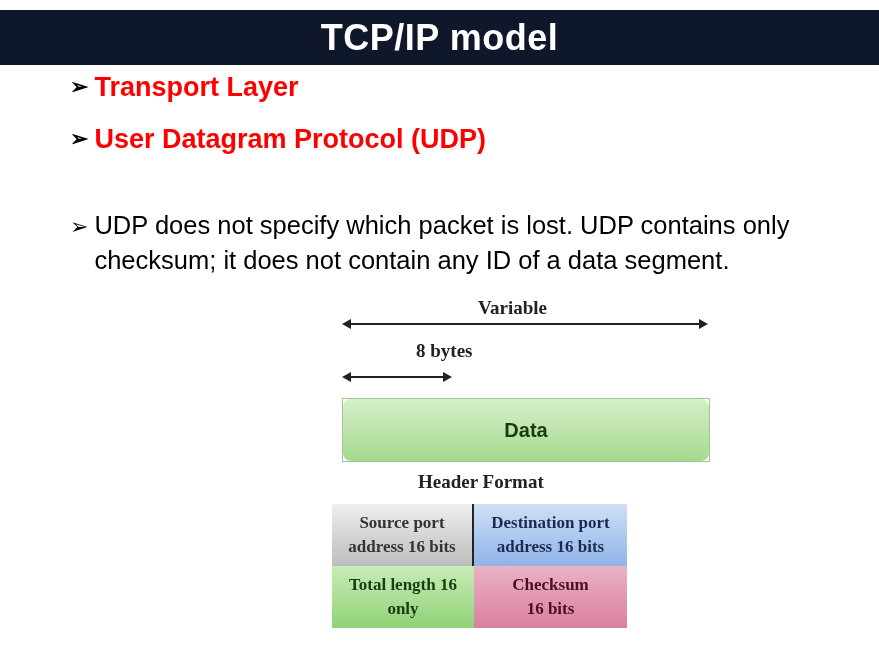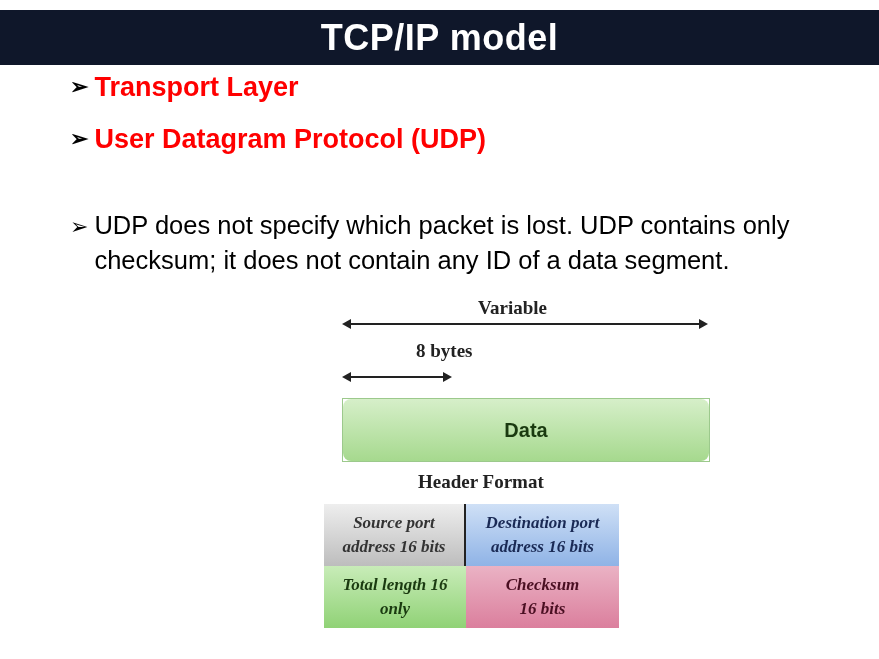--- a/index.html
+++ b/index.html
@@ -12,21 +12,21 @@
   .red-bullet .arrow { color:#000; margin-top:4px; }
   .body-bullet { color:#000; font-size:25.5px; line-height:35px; width:780px; }
   .body-bullet .arrow { margin-top:8px; }
   .serif { font-family:"Liberation Serif", serif; font-weight:bold; color:#222; }
   .dim { position:absolute; height:2px; background:#222; }
   .dim::before, .dim::after { content:""; position:absolute; top:-4px; border-top:5px solid transparent; border-bottom:5px solid transparent; }
   .dim::before { left:-2px; border-right:9px solid #222; }
   .dim::after { right:-2px; border-left:9px solid #222; }
   .packet { position:absolute; left:342px; top:398px; width:366px; height:62px; display:flex; border:1px solid #9cc98c; }
   .packet .cell { display:flex; align-items:center; justify-content:center; background:linear-gradient(#d6efc9,#a6d98e); }
-  .hf { position:absolute; left:324px; top:504px; width:295px; height:116px; display:grid; grid-template-columns:142px 153px; grid-template-rows:62px 62px;font-style:italic; }
+  .hf { position:absolute; left:332px; top:504px; width:295px; height:116px; display:grid; grid-template-columns:142px 153px; grid-template-rows:62px 62px; }
   .hf div { display:flex; align-items:center; justify-content:center; text-align:center; font-family:"Liberation Serif", serif; font-weight:bold; font-size:17px; line-height:24px; }
 </style>
 </head>
 <body>
 
 <div class="title-bar">
   <span>TCP/IP model</span>
 </div>
 
 <div class="bullet red-bullet" style="top:72px;">

